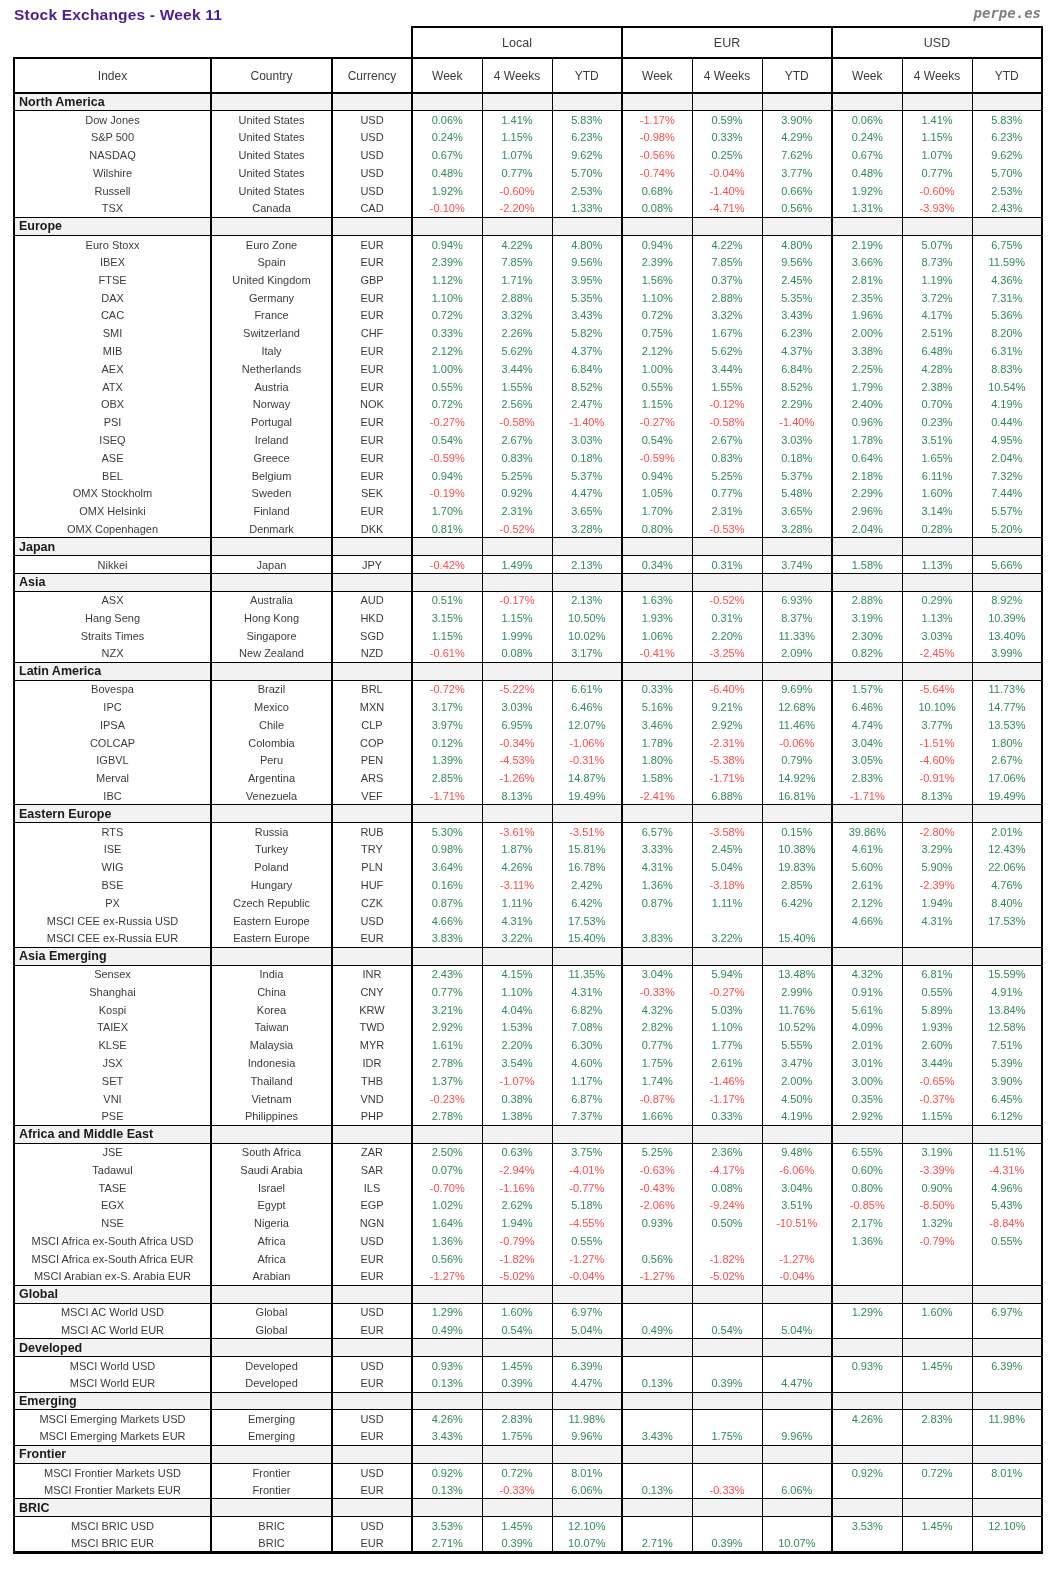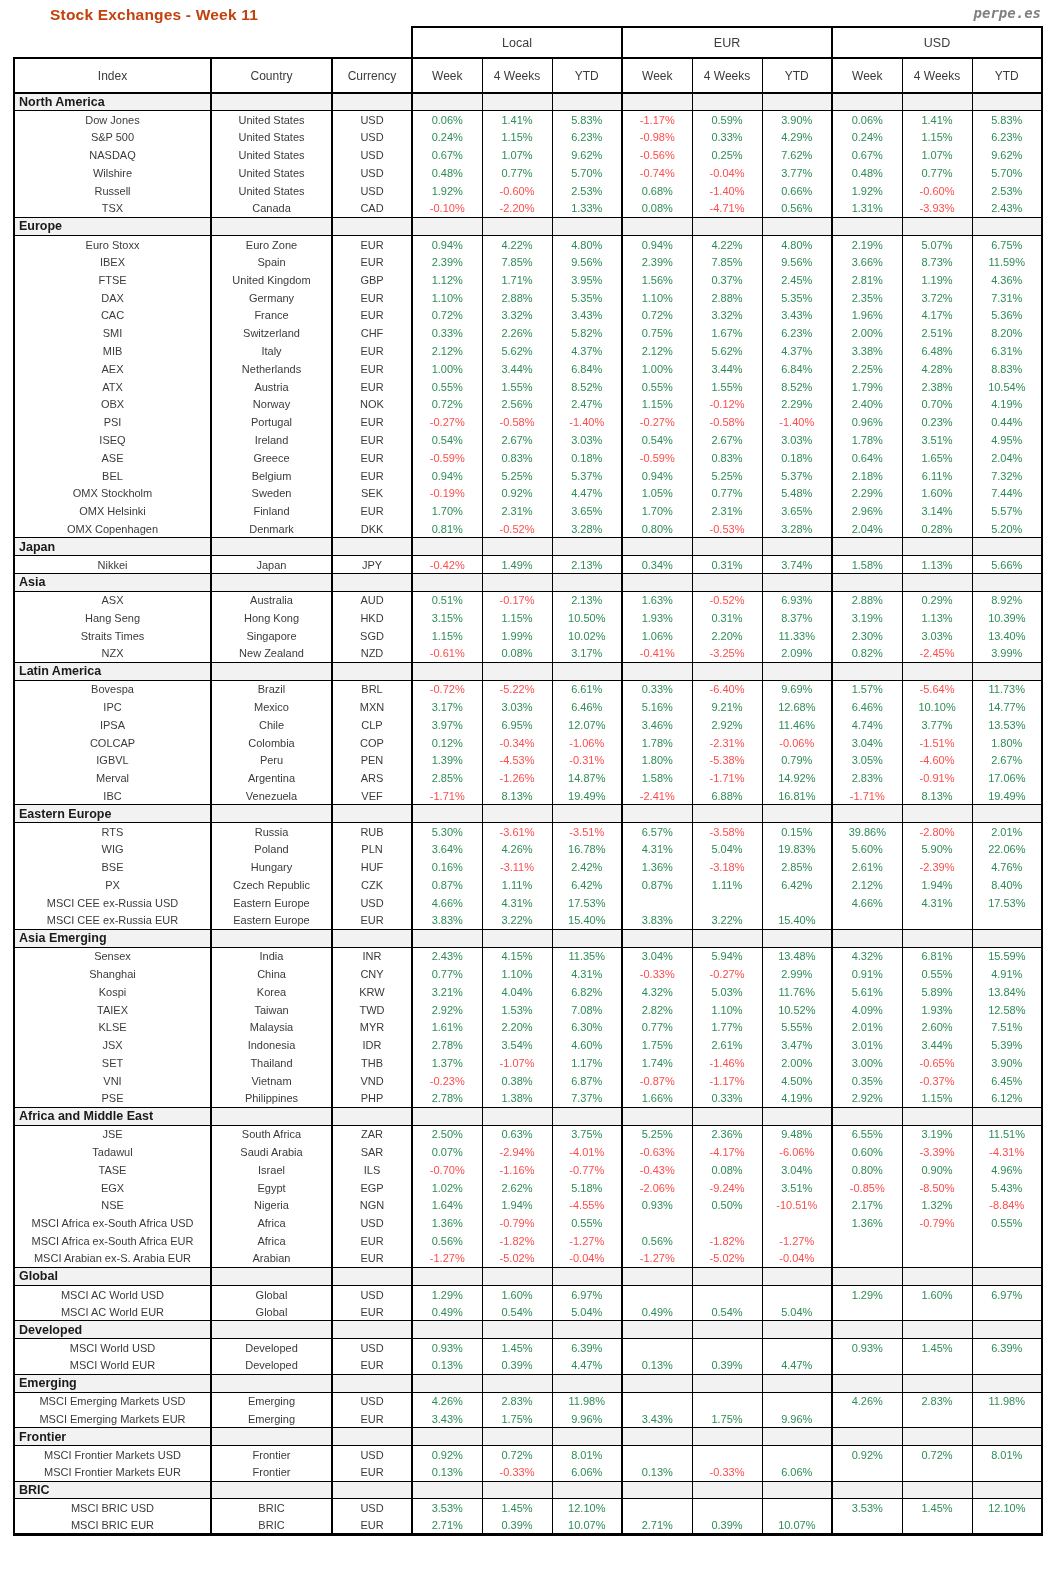--- a/index.html
+++ b/index.html
@@ -3,21 +3,21 @@
 <meta charset="utf-8">
 <style>
   html,body{margin:0;padding:0;}
   body{
     width:1054px;height:1577px;background:#ffffff;overflow:hidden;position:relative;
     font-family:"Liberation Sans",sans-serif;
     -webkit-font-smoothing:antialiased;
   }
   .page-title{
     position:absolute;left:14px;top:6px;
-    font-size:15.5px;font-weight:bold;color:#c2410c;letter-spacing:0.2px;margin-left:36px;
+    font-size:15.5px;font-weight:bold;color:#4c1d95;letter-spacing:0.2px;
   }
   .brand{
     position:absolute;right:13px;top:5px;
     font-family:"DejaVu Sans Mono",monospace;
     font-size:14px;font-weight:bold;font-style:italic;color:#7F7F7F;
   }
   table.stock{
     position:absolute;left:13px;top:26px;width:1029px;
     border-collapse:collapse;table-layout:fixed;
   }
@@ -675,20 +675,34 @@
         <td class=" neg">-3.61%</td>
         <td class="tr2 neg">-3.51%</td>
         <td class=" pos">6.57%</td>
         <td class=" neg">-3.58%</td>
         <td class="tr2 pos">0.15%</td>
         <td class=" pos">39.86%</td>
         <td class=" neg">-2.80%</td>
         <td class="tr2 pos">2.01%</td>
       </tr>
       <tr class="data">
+        <td class="tr2 tl2">ISE</td>
+        <td class="tr2">Turkey</td>
+        <td class="tr2">TRY</td>
+        <td class=" pos">0.98%</td>
+        <td class=" pos">1.87%</td>
+        <td class="tr2 pos">15.81%</td>
+        <td class=" pos">3.33%</td>
+        <td class=" pos">2.45%</td>
+        <td class="tr2 pos">10.38%</td>
+        <td class=" pos">4.61%</td>
+        <td class=" pos">3.29%</td>
+        <td class="tr2 pos">12.43%</td>
+      </tr>
+      <tr class="data">
         <td class="tr2 tl2">WIG</td>
         <td class="tr2">Poland</td>
         <td class="tr2">PLN</td>
         <td class=" pos">3.64%</td>
         <td class=" pos">4.26%</td>
         <td class="tr2 pos">16.78%</td>
         <td class=" pos">4.31%</td>
         <td class=" pos">5.04%</td>
         <td class="tr2 pos">19.83%</td>
         <td class=" pos">5.60%</td>

